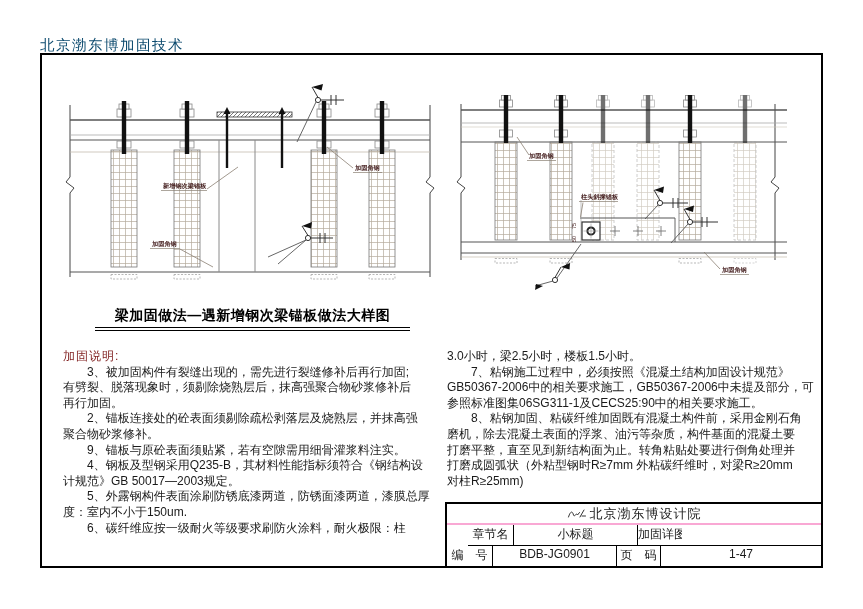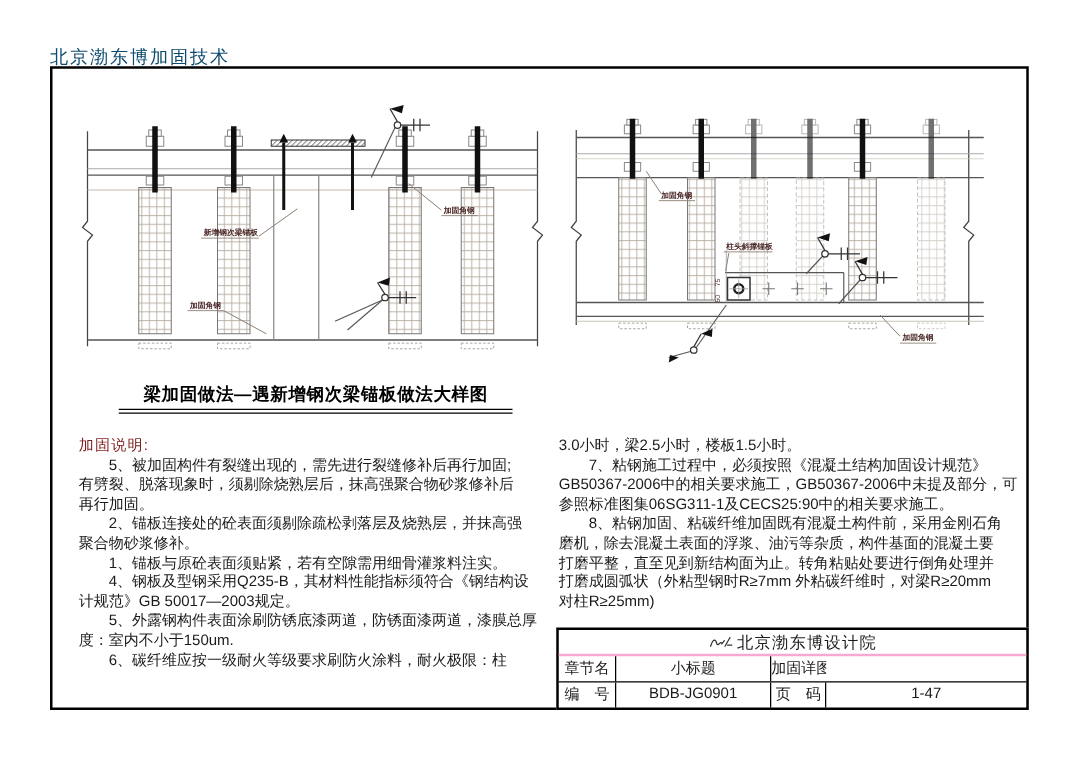--- a/index.html
+++ b/index.html
@@ -12,21 +12,21 @@
   .caption{position:absolute;text-align:center;font-size:14px;font-weight:700;letter-spacing:0.5px;
            padding-bottom:2px;border-bottom:4px double #000;color:#000;white-space:nowrap;}
   .notes{position:absolute;font-size:12px;line-height:15.6px;}
   .note-heading{color:#7f1d1d;letter-spacing:1px;}
   .note-line{white-space:nowrap;}
   .titleblock{position:absolute;right:-2px;bottom:-2px;width:378px;border:2px solid #000;
               background:#fff;box-sizing:border-box;}
   .tb-header{height:19px;border-bottom:2px solid #f9a8d4;display:flex;align-items:center;
              justify-content:center;gap:3px;font-size:13px;letter-spacing:1px;}
   .tb-row{display:grid;grid-template-columns:46px 124px 44px 1fr;font-size:12px;text-align:center;}
-  .tb-row.first{border-bottom:1.5px solid #000;}
+  .tb-row.first{border-bottom:1.5px solid #000;margin-left:21px;}
   .tb-cell{padding:1px 0 2px 0;white-space:nowrap;overflow:hidden;}
   .tb-cell.bdr{border-right:1.5px solid #000;}
   svg text{font-family:"Liberation Sans",sans-serif;}
 </style>
 </head>
 <body>
 
 <div class="canvas">
 
   <div class="page-header">北京渤东博加固技术</div>
@@ -258,26 +258,26 @@
         <text x="267" y="192">加固角钢</text>
         <line x1="265" y1="194.5" x2="294" y2="194.5" stroke="#8a7f72" stroke-width="0.7"></line>
         <line x1="265" y1="189" x2="249" y2="172" stroke="#8a7f72" stroke-width="0.8"></line>
       </g>
     </svg>
 
     <div class="caption" style="left:53px;top:252px;width:315px;">梁加固做法—遇新增钢次梁锚板做法大样图</div>
 
     <div class="notes" style="left:21px;top:294px;width:380px;">
       <div class="note-heading">加固说明:</div>
-      <div class="note-line">　　5、被加固构件有裂缝出现的，需先进行裂缝修补后再行加固;</div>
+      <div class="note-line">　　3、被加固构件有裂缝出现的，需先进行裂缝修补后再行加固;</div>
       <div class="note-line">有劈裂、脱落现象时，须剔除烧熟层后，抹高强聚合物砂浆修补后</div>
       <div class="note-line">再行加固。</div>
       <div class="note-line">　　2、锚板连接处的砼表面须剔除疏松剥落层及烧熟层，并抹高强</div>
       <div class="note-line">聚合物砂浆修补。</div>
-      <div class="note-line">　　1、锚板与原砼表面须贴紧，若有空隙需用细骨灌浆料注实。</div>
+      <div class="note-line">　　9、锚板与原砼表面须贴紧，若有空隙需用细骨灌浆料注实。</div>
       <div class="note-line">　　4、钢板及型钢采用Q235-B，其材料性能指标须符合《钢结构设</div>
       <div class="note-line">计规范》GB 50017—2003规定。</div>
       <div class="note-line">　　5、外露钢构件表面涂刷防锈底漆两道，防锈面漆两道，漆膜总厚</div>
       <div class="note-line">度：室内不小于150um.</div>
       <div class="note-line">　　6、碳纤维应按一级耐火等级要求刷防火涂料，耐火极限：柱</div>
     </div>
 
     <div class="notes" style="left:405px;top:294px;width:374px;">
       <div class="note-line">3.0小时，梁2.5小时，楼板1.5小时。</div>
       <div class="note-line">　　7、粘钢施工过程中，必须按照《混凝土结构加固设计规范》</div>

